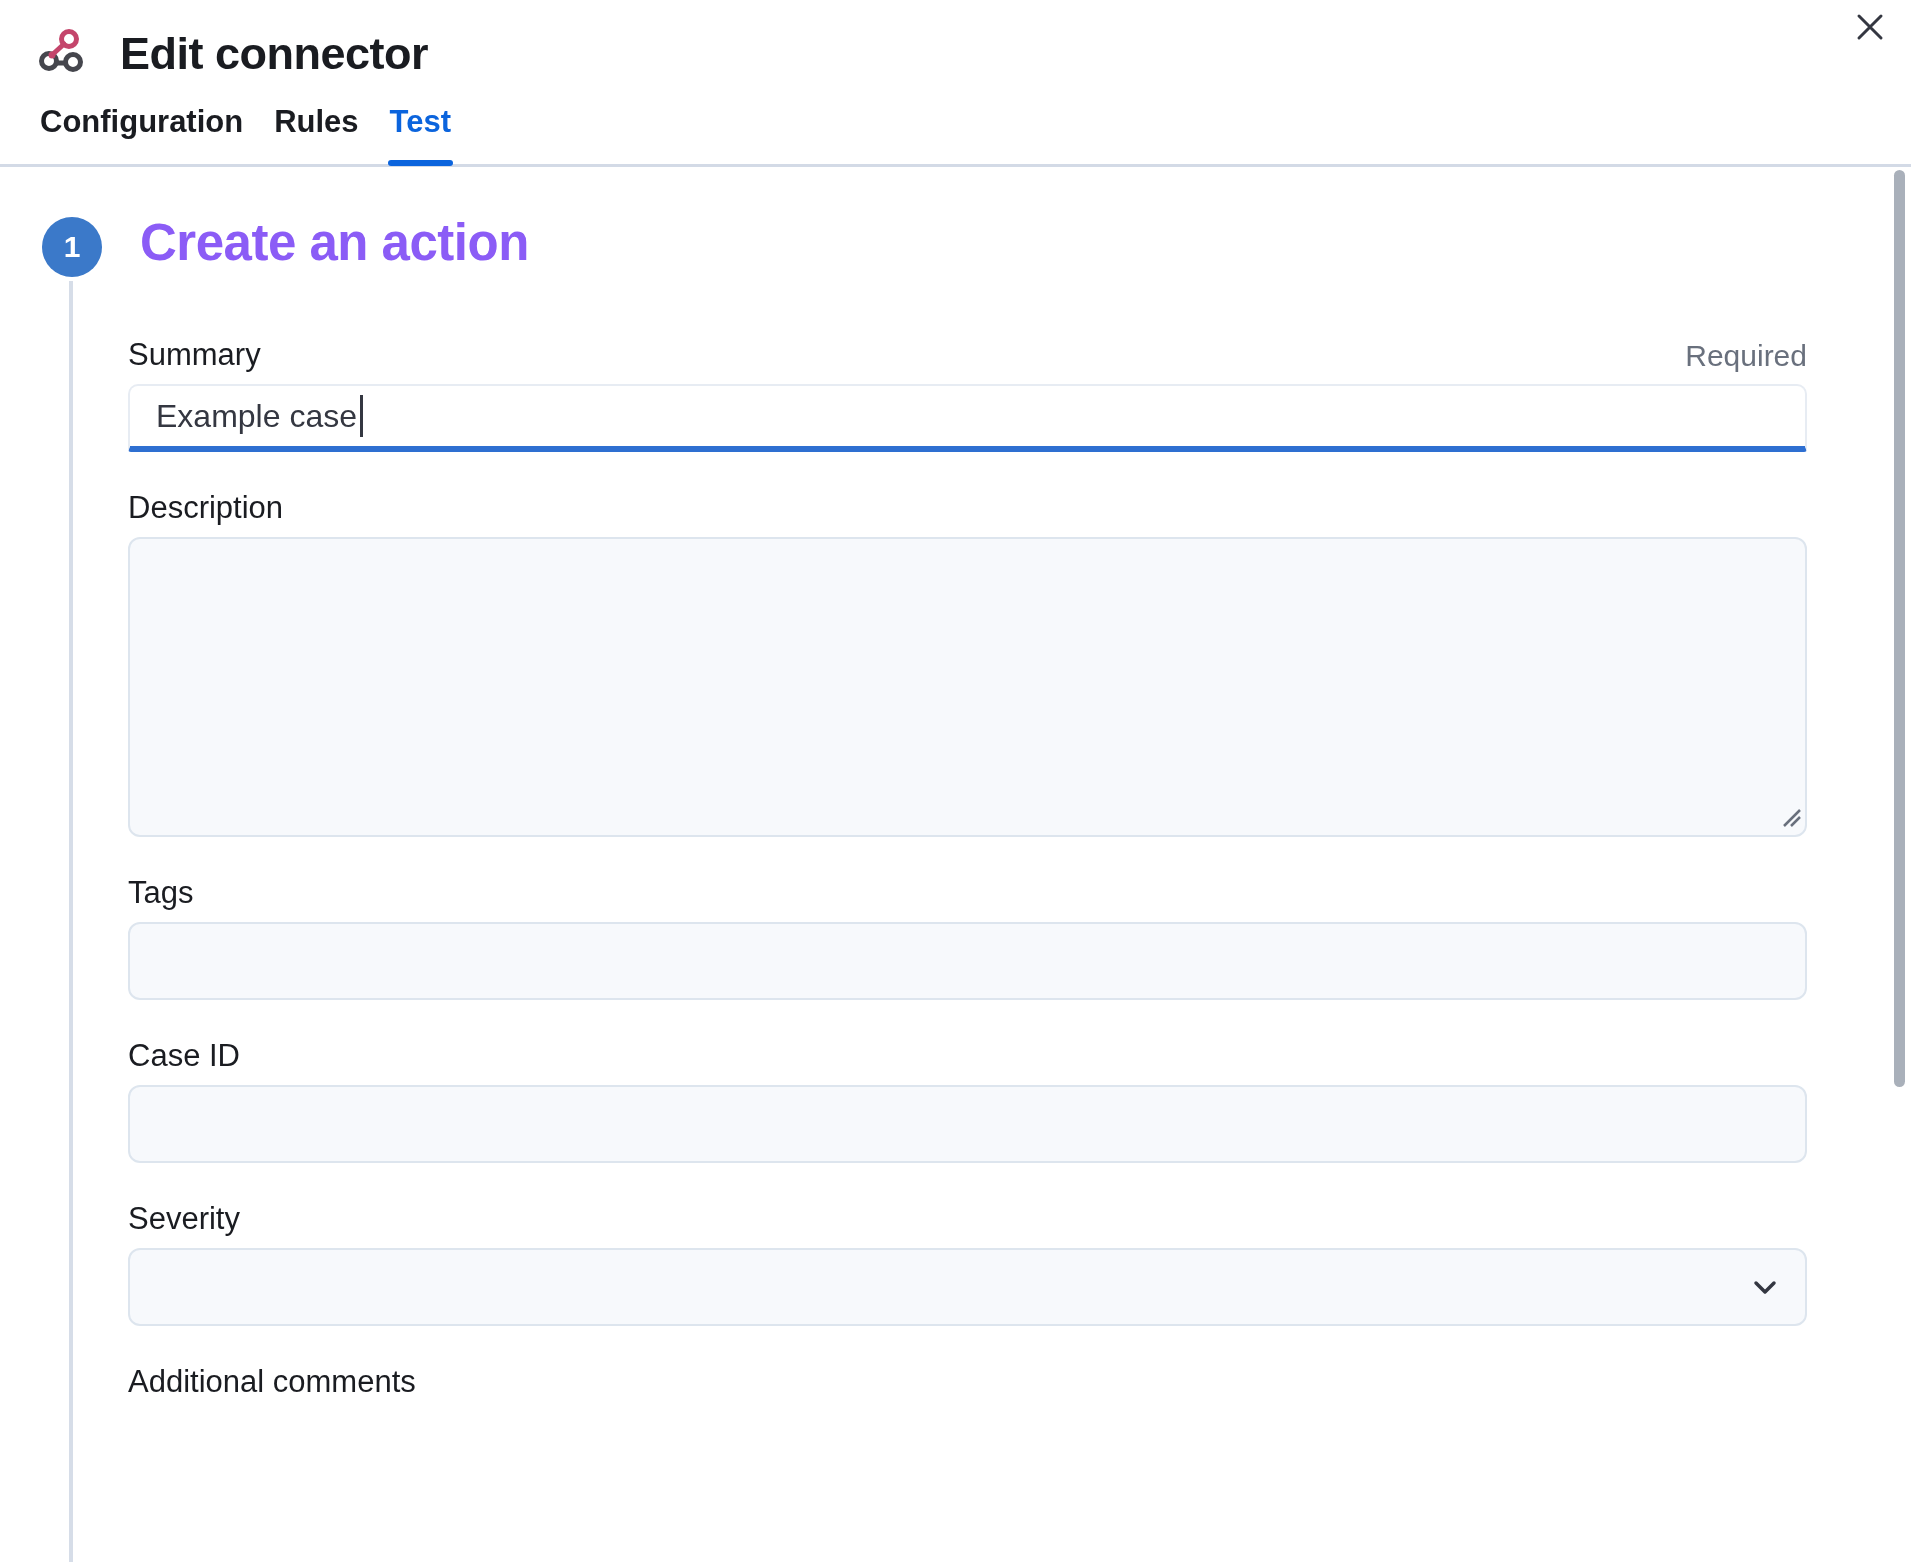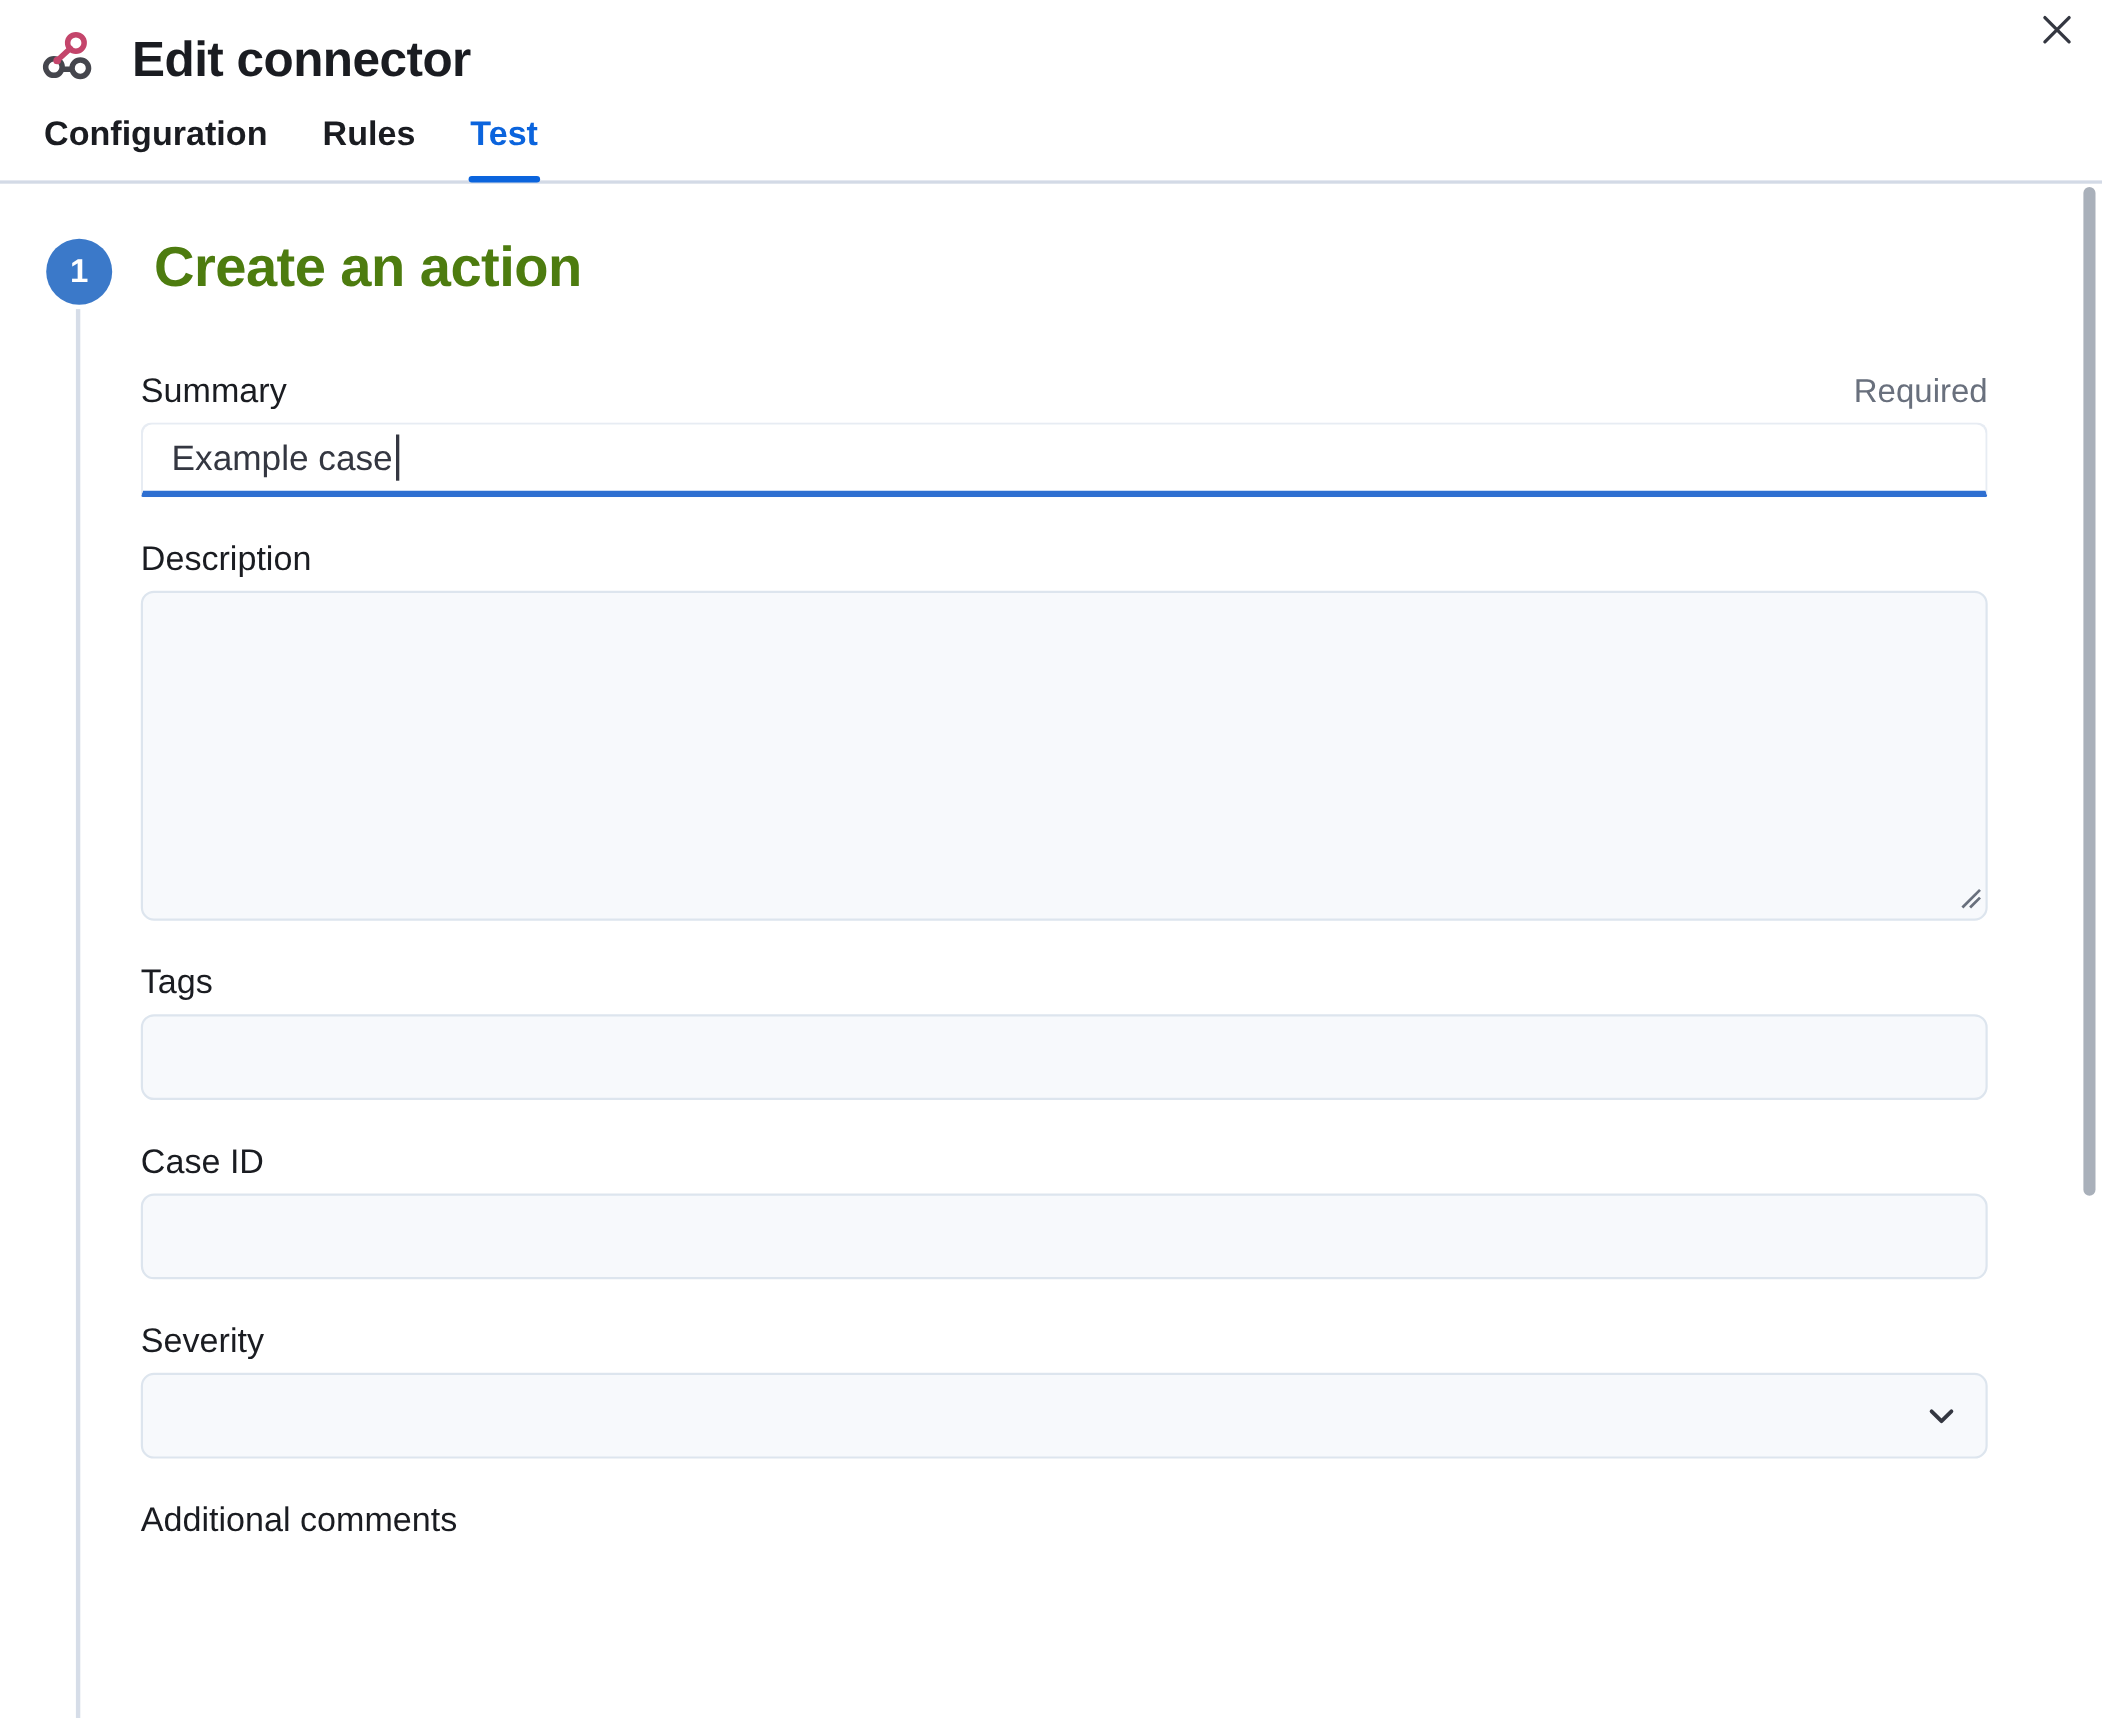--- a/index.html
+++ b/index.html
@@ -12,21 +12,21 @@
     overflow:hidden;
     position:relative;
   }
 
   
   .flyout-header { padding:28px 40px 0 38px; position:relative; }
   .title-row { display:flex; align-items:flex-start; gap:36px; }
   .logo { width:46px; height:46px; display:inline-flex; }
   .flyout-title { margin:0; font-size:45px; font-weight:700; letter-spacing:-0.5px; color:#1a1c21; }
 
-  .tabs { display:flex; gap:46px; margin-top:24px; }
+  .tabs { display:flex; gap:27px; margin-top:24px; }
   .tab {
     background:none; border:none; padding:0 2px 24px 2px; margin:0;
     font-family:inherit; font-size:31px; font-weight:700; color:#1a1c21;
     cursor:pointer; position:relative;
   }
   .tab.active { color:#0b64dd; }
   .tab.active::after {
     content:""; position:absolute; left:0; right:0; bottom:-2px;
     height:6px; background:#0b64dd; border-radius:3px;
   }
@@ -46,21 +46,21 @@
     width:4px; background:#d6dde8;
   }
   .step-badge {
     position:absolute; left:42px; top:50px; width:60px; height:60px;
     border-radius:50%; background:#3b79c9; color:#fff;
     display:flex; align-items:center; justify-content:center;
     font-size:30px; font-weight:600;
   }
   .step-title {
     margin:0 0 0 140px; padding-top:44px;
-    font-size:51px; line-height:64px; font-weight:700; color:#4d7c0f;
+    font-size:51px; line-height:64px; font-weight:700; color:#8b5cf6;
     letter-spacing:-0.5px;
   }
 
   
   .fields { margin:62px 104px 0 128px; width:1679px; }
   .field { margin-top:38px; }
   .field:first-child { margin-top:0; }
   .label-row { display:flex; justify-content:space-between; align-items:flex-end; margin-bottom:11px; }
   .field-label { font-size:31px; font-weight:400; color:#1a1c21; }
   .required-hint { font-size:30px; font-weight:400; color:#69707d; }

